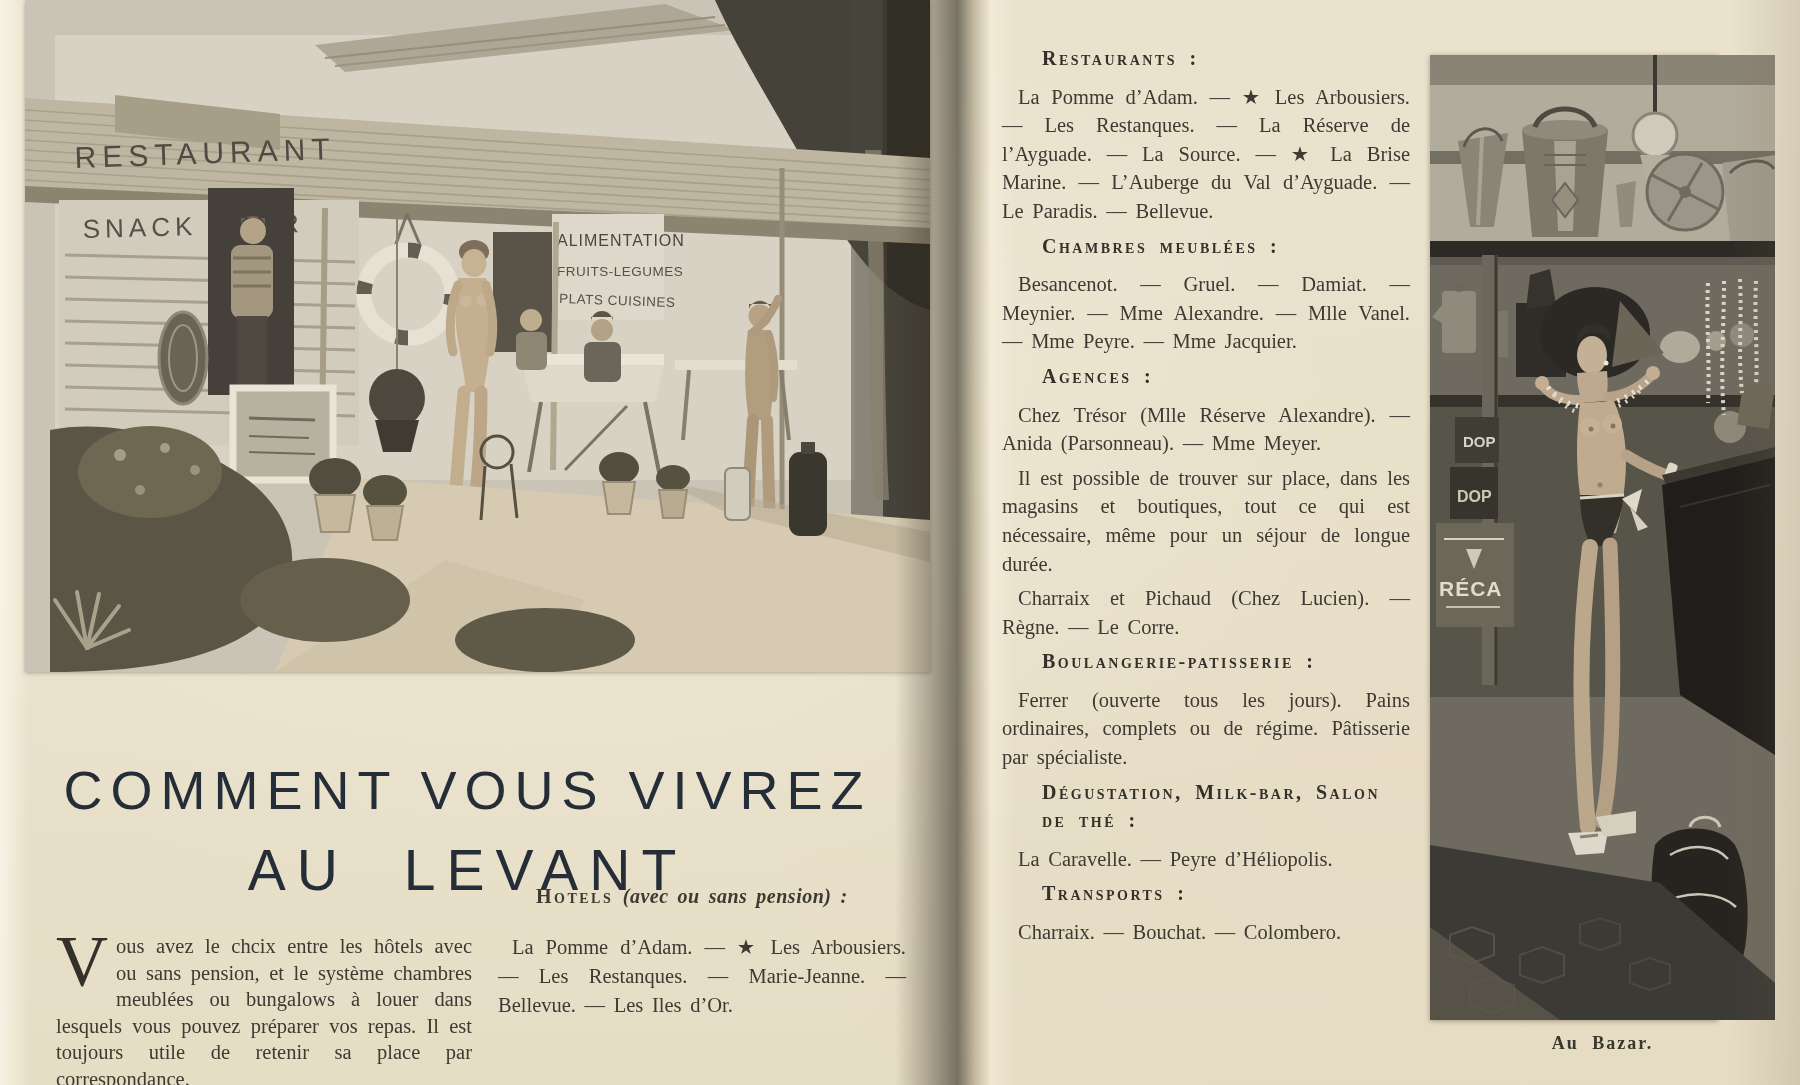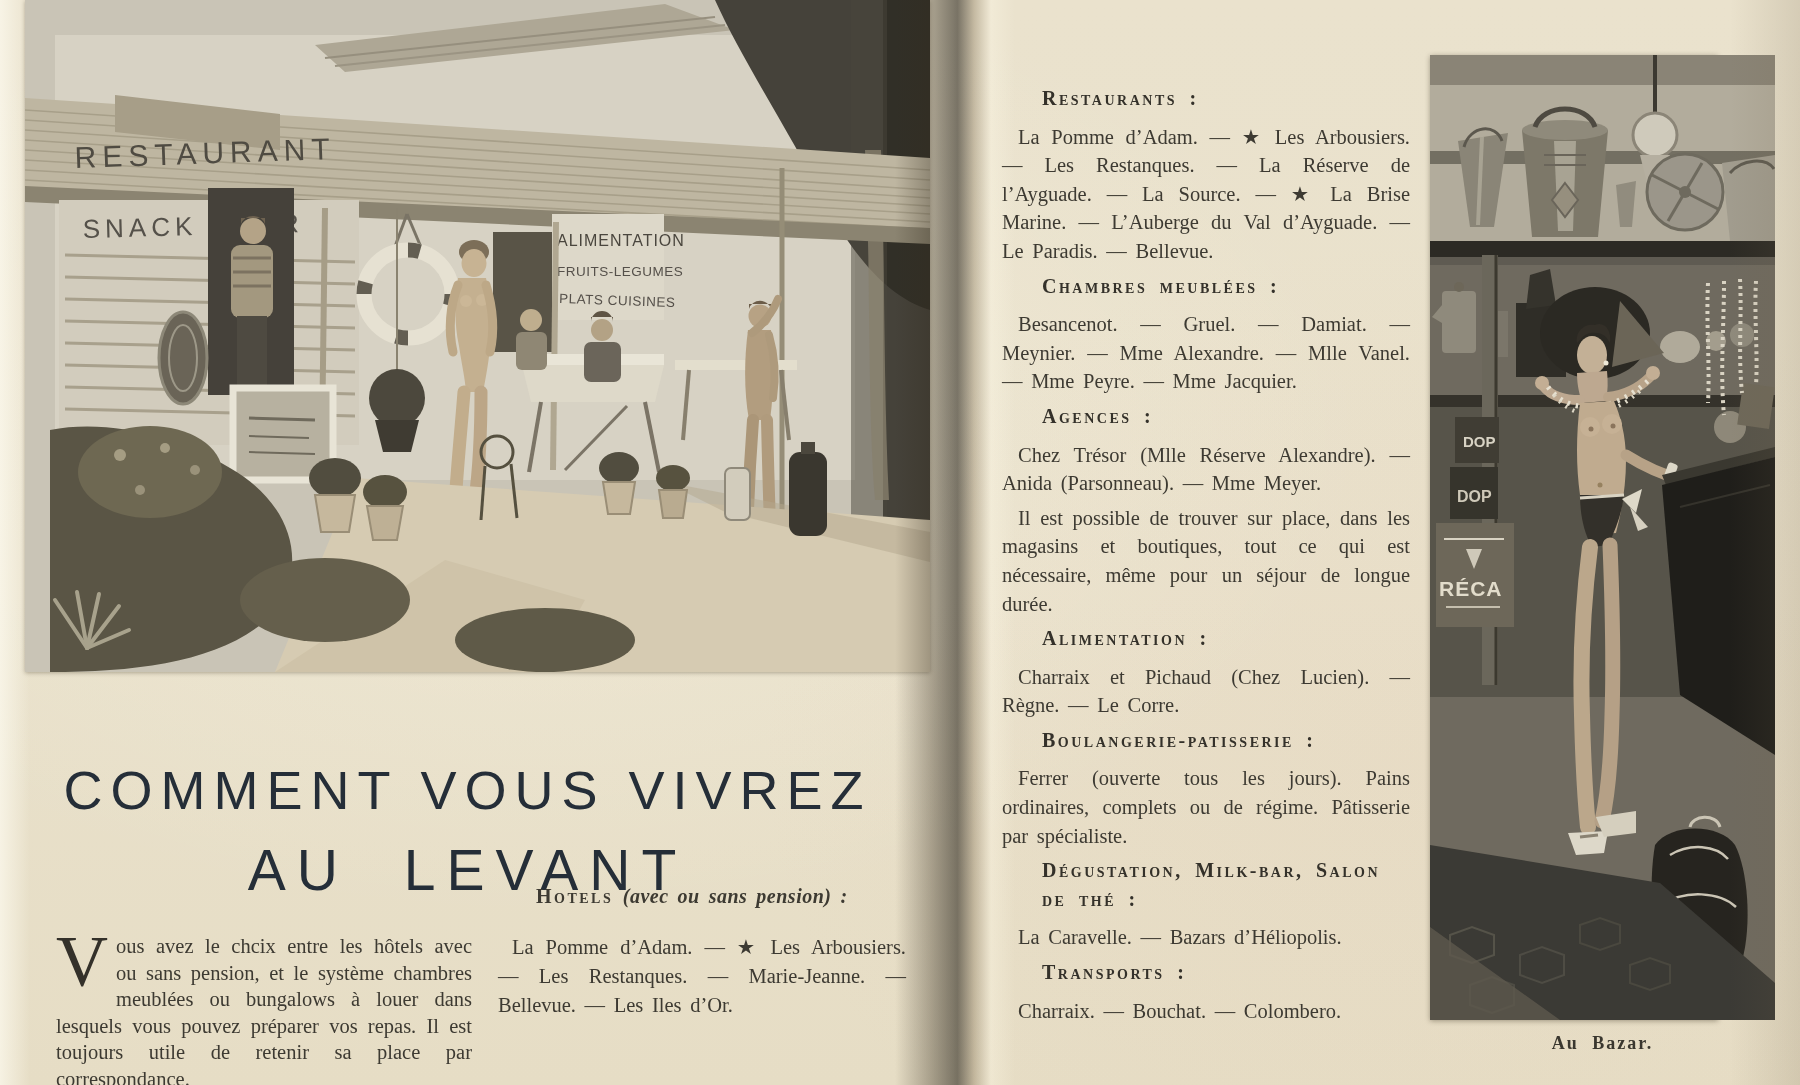--- a/index.html
+++ b/index.html
@@ -38,21 +38,21 @@
   .col-intro{left:56px;top:933px;width:416px;}
   .dropcap{float:left;font-size:72px;line-height:56px;padding-right:8px;color:#34312a;font-weight:500;}
   .col-hotels{left:498px;top:882px;width:408px;line-height:29px;}
   .col-hotels h3{margin:0 0 22px 0;font-size:20px;font-weight:700;letter-spacing:1px;padding-left:38px;text-align:left;}
   .sc{font-variant:small-caps;letter-spacing:2.5px;word-spacing:4px;}
   .it{font-style:italic;font-weight:600;letter-spacing:.5px;}
   .col-hotels p{margin:0;text-indent:14px;}
 
   
   .directory{position:absolute;left:1002px;top:44px;width:408px;
-    font-size:20.5px;line-height:28.6px;color:#3d3a32;margin-top:40px;}
+    font-size:20.5px;line-height:28.6px;color:#3d3a32;}
   .directory h3{margin:17px 0 10px 0;font-size:20px;font-weight:700;
     font-variant:small-caps;letter-spacing:2.5px;word-spacing:5px;
     padding-left:40px;color:#34312a;}
   .directory h3:first-child{margin-top:0;}
   .directory p{margin:0 0 6px 0;text-align:justify;text-indent:16px;word-spacing:3.5px;}
 
   
   .photo-right{position:absolute;left:1430px;top:55px;width:288px;height:965px;margin:0;
     box-shadow:0 1px 5px rgba(50,42,26,.4);}
   .photo-right svg{display:block;}
@@ -272,30 +272,29 @@
     <section>
       <h3>Chambres meublées :</h3>
       <p>Besancenot. — Gruel. — Damiat. — Meynier. — Mme Alexandre. — Mlle Vanel. — Mme Peyre. — Mme Jacquier.</p>
     </section>
     <section>
       <h3>Agences :</h3>
       <p>Chez Trésor (Mlle Réserve Alexandre). — Anida (Parsonneau). — Mme Meyer.</p>
       <p>Il est possible de trouver sur place, dans les magasins et boutiques, tout ce qui est nécessaire, même pour un séjour de longue durée.</p>
     </section>
     <section>
-      <h3>Alimentation :</h3>
       <p>Charraix et Pichaud (Chez Lucien). — Règne. — Le Corre.</p>
     </section>
     <section>
       <h3>Boulangerie-patisserie :</h3>
       <p>Ferrer (ouverte tous les jours). Pains ordinaires, complets ou de régime. Pâtisserie par spécialiste.</p>
     </section>
     <section>
       <h3>Dégustation, Milk-bar, Salon de thé :</h3>
-      <p>La Caravelle. — Bazars d’Héliopolis.</p>
+      <p>La Caravelle. — Peyre d’Héliopolis.</p>
     </section>
     <section>
       <h3>Transports :</h3>
       <p>Charraix. — Bouchat. — Colombero.</p>
     </section>
   </div>
 
   <figure class="photo-right">
     <svg width="345" height="965" viewBox="0 0 345 965">
       <defs></defs>

